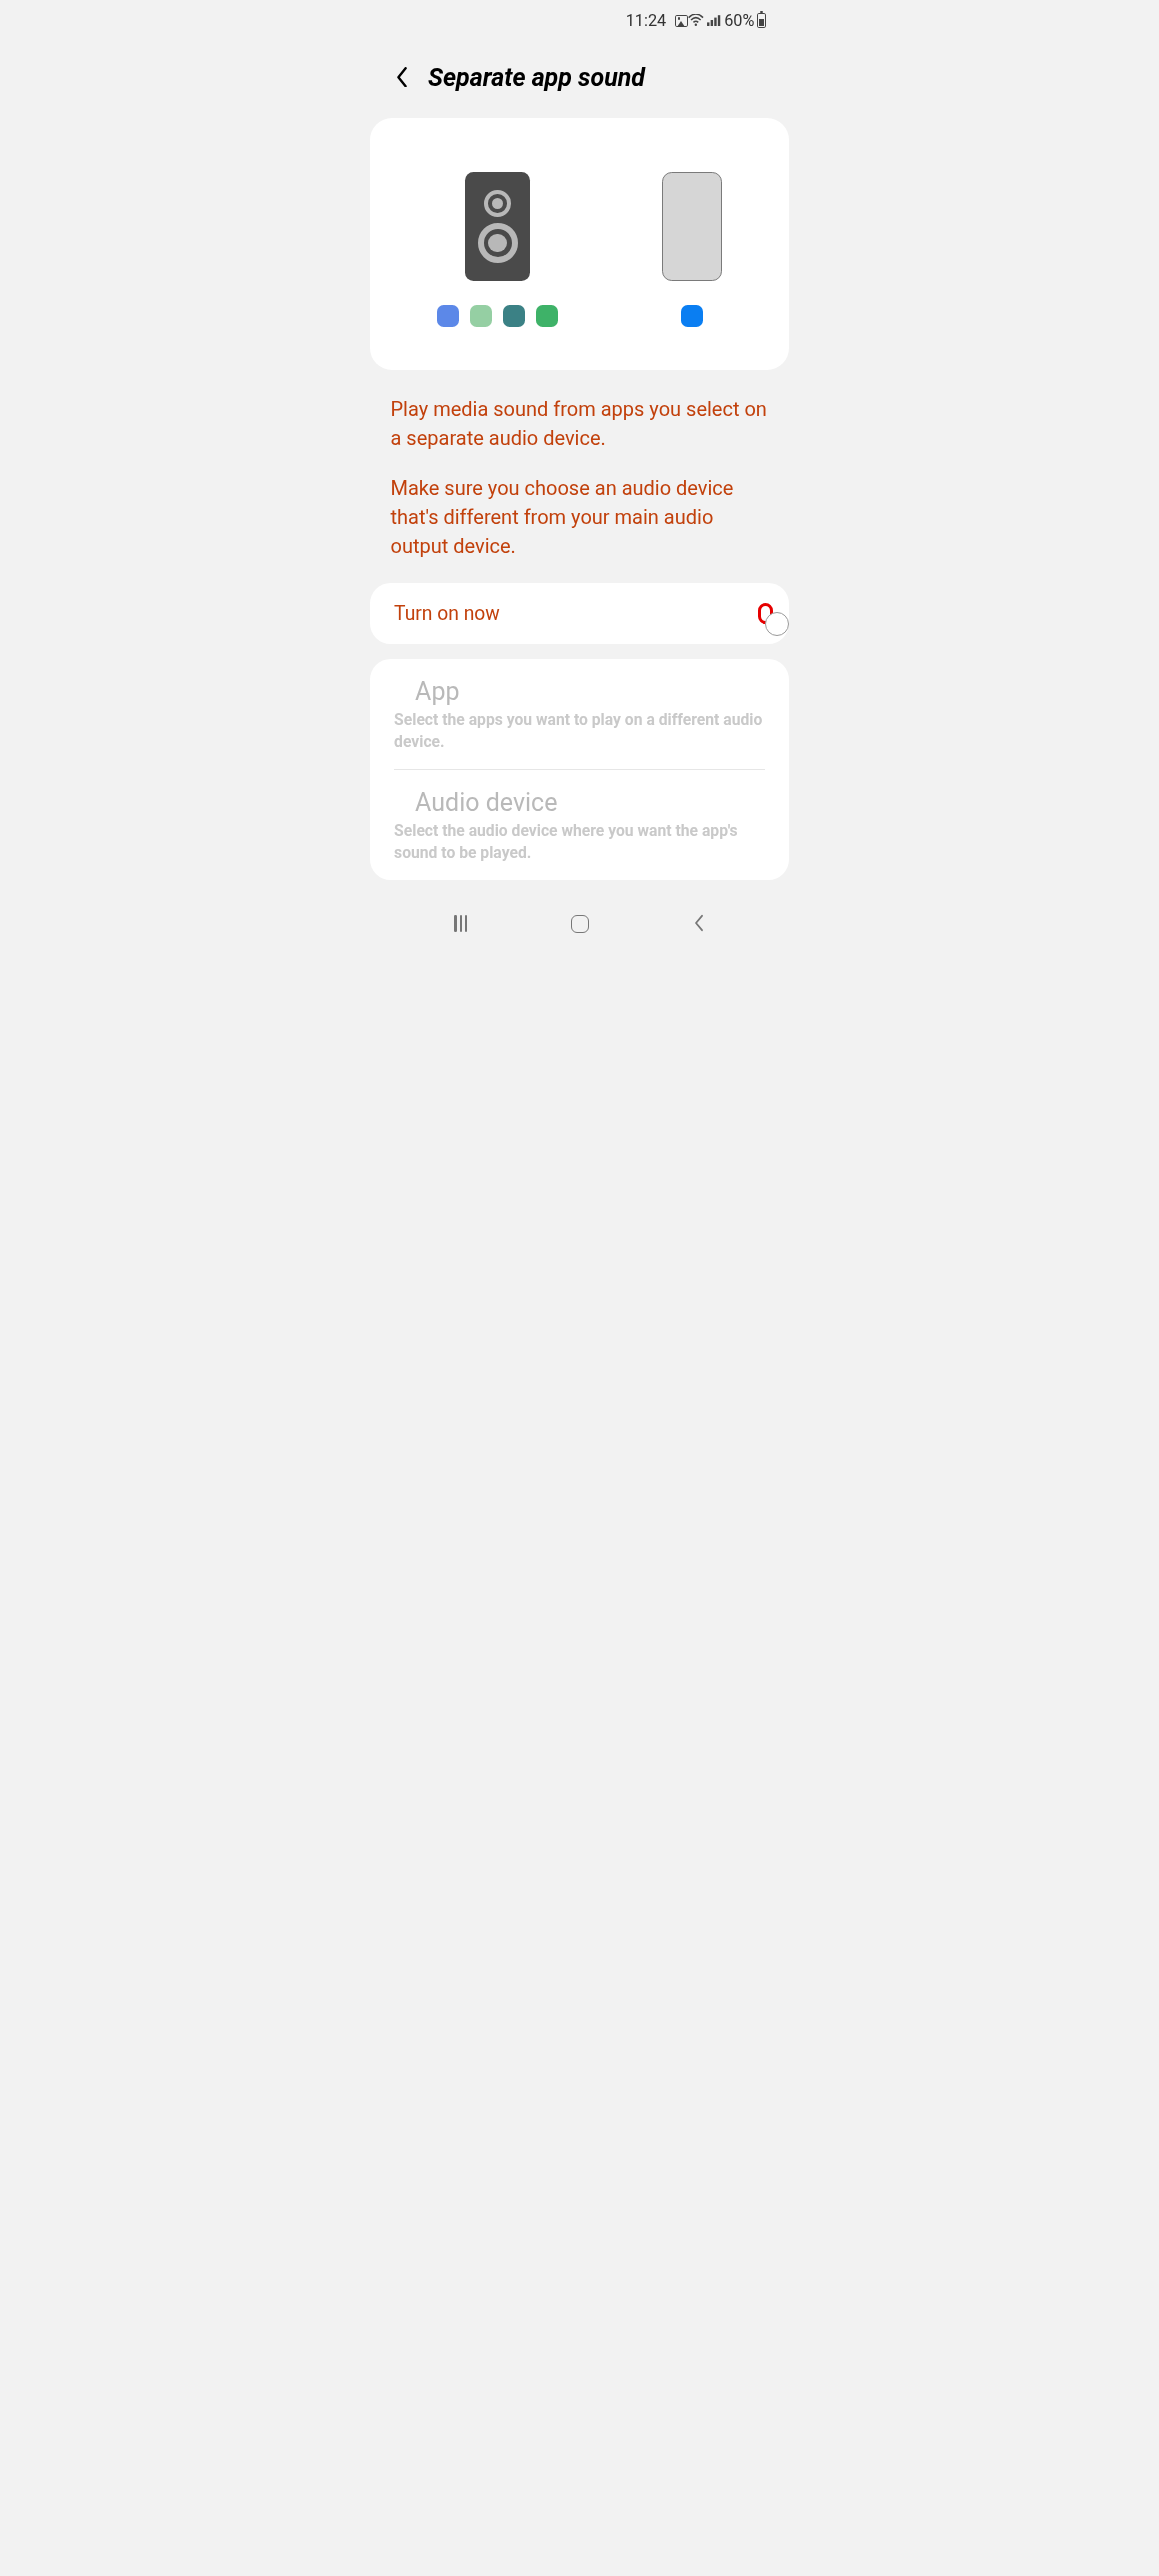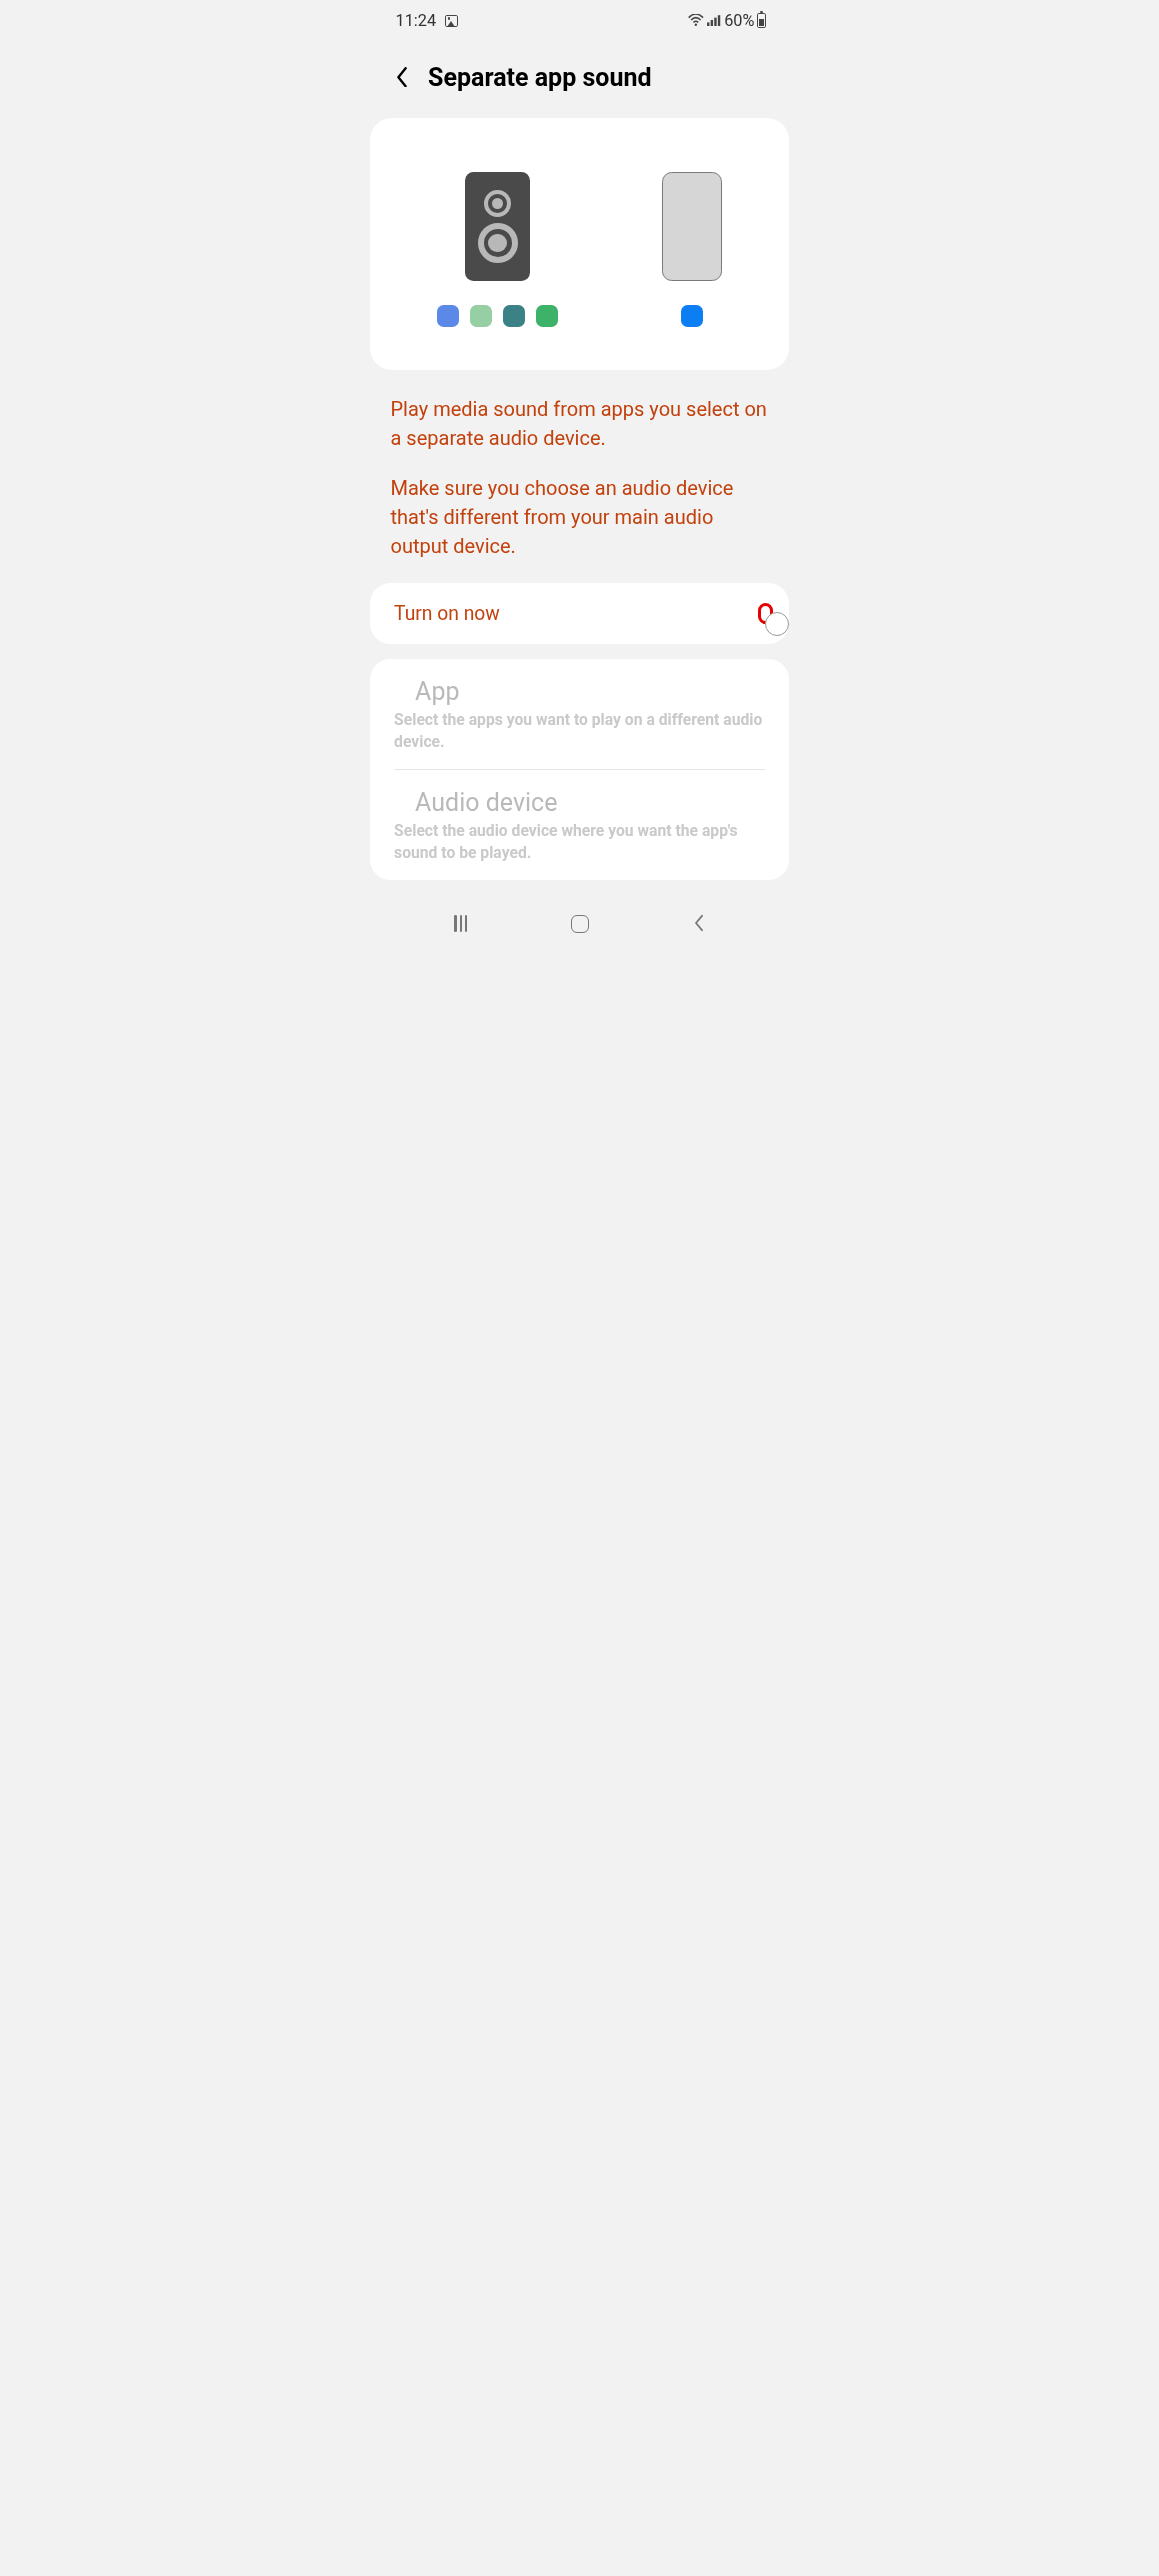--- a/index.html
+++ b/index.html
@@ -14,21 +14,21 @@
     margin: 0 auto;
     background: #f2f2f2;
     min-height: 947px;
     position: relative;
     display: flex;
     flex-direction: column;
   }
   
   .statusbar {
     display: flex;
-    justify-content: space-between;
+    justify-content: flex-end;
     align-items: center;
     padding: 11px 26.6px 6px 29px;
     font-size: 16.3px;
     color: #333;
   }
   .statusbar .left { display: flex; align-items: center; gap: 8.5px; }
   .statusbar .right { display: flex; align-items: center; gap: 3px; }
   .pic-icon {
     width: 13.3px; height: 12px; border: 1.2px solid #444; border-radius: 1.8px;
     position: relative; display: inline-block;
@@ -48,20 +48,21 @@
   .battery-icon::before {
     content:""; position:absolute; top:-3px; left:1.8px; right:1.8px; height:1.8px; background:#444; border-radius:1.2px;
   }
   .battery-icon::after {
     content:""; position:absolute; bottom:0.6px; left:0.6px; right:0.6px; height:60%; background:#444;
   }
   
   .header {
     display:flex; align-items:center; gap:17px;
     padding: 26.6px 23px 26.6px 26.6px;
+    font-style: italic;
   }
   .back-chevron { width:18px; height:24px; display:flex; align-items:center; justify-content:center; }
   .header h1 { font-size: 25px; font-weight: 700; color:#000; }
   
   .card {
     background: #fff;
     border-radius: 22px;
     margin: 0 3.6px;
   }
   .illus-card {

